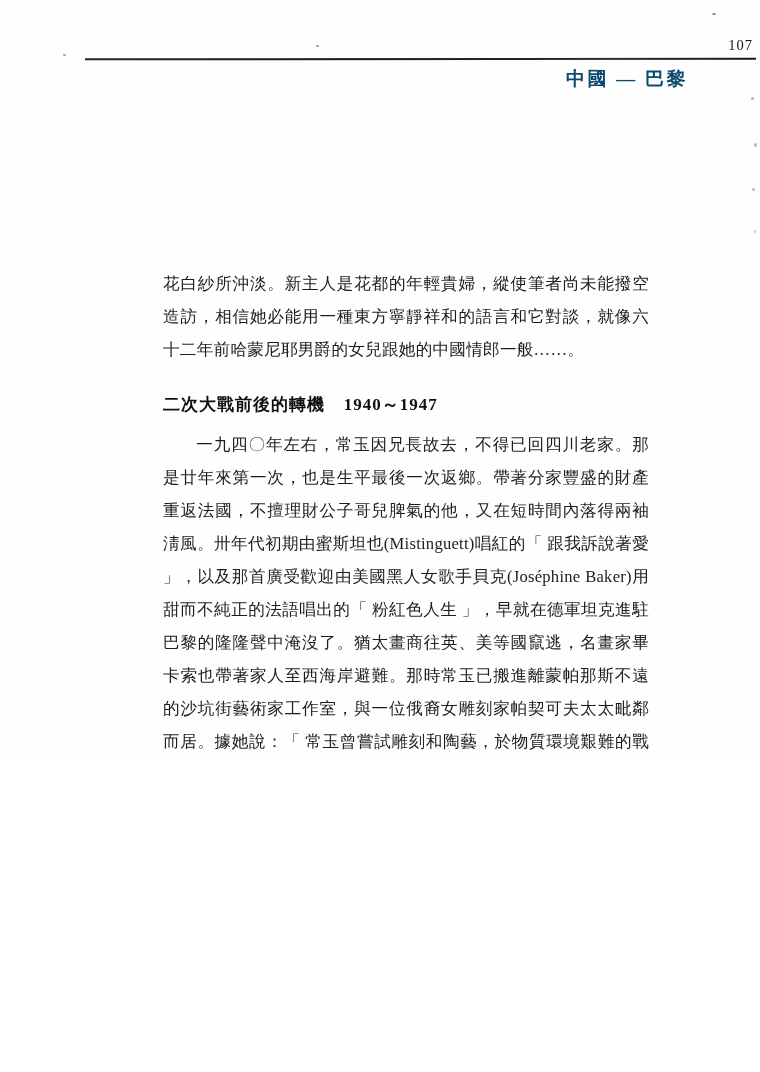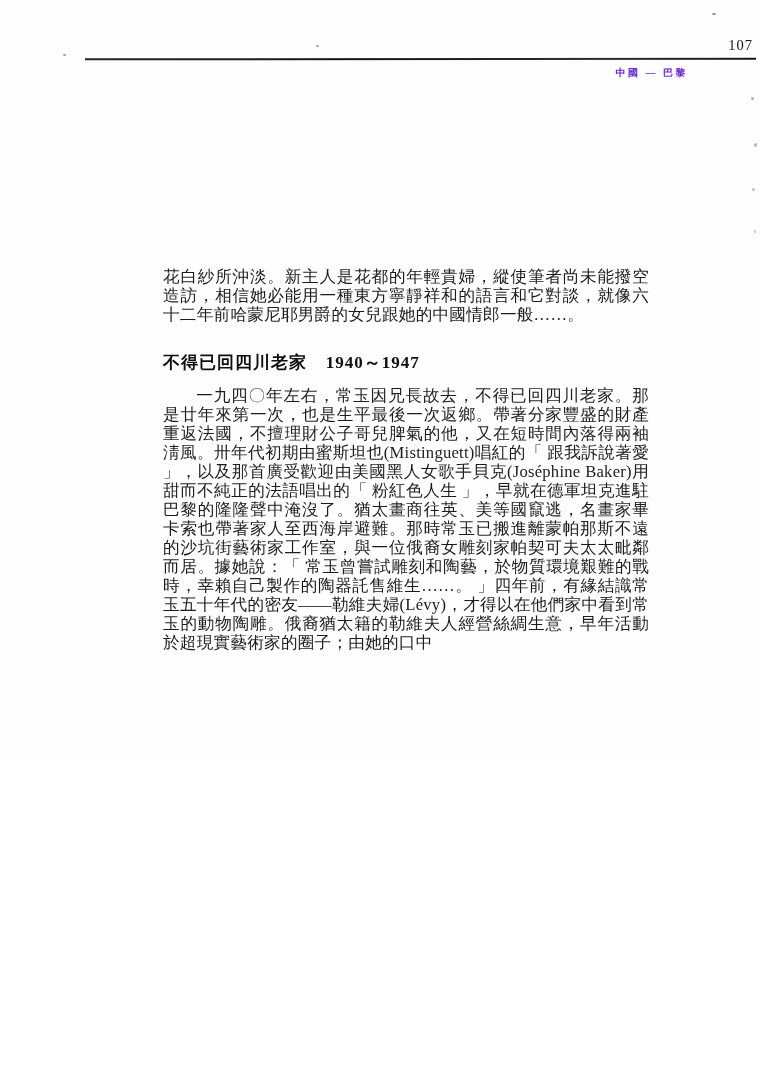--- a/index.html
+++ b/index.html
@@ -26,35 +26,35 @@
     left: 85px;
     width: 671px;
     height: 2px;
     background: linear-gradient(90deg, #242424 0%, #161616 40%, #2e2e2e 78%, #181818 100%);
     transform: rotate(-0.06deg);
   }
   .running-head {
     position: absolute;
     top: 66px;
     right: 72px;
-    font-size: 10px;
+    font-size: 19px;
     font-weight: bold;
     letter-spacing: 2.5px;
-    color: #6d28d9;
+    color: #0c4a6e;
   }
   .text-block {
     position: absolute;
     top: 267px;
     left: 163px;
     width: 486px;
   }
   .para {
     margin: 0;
     font-size: 16.6px;
-    line-height: 19px;
+    line-height: 33px;
     letter-spacing: 0.25px;
     text-align: justify;
     text-justify: inter-ideograph;
     color: #1c1c1c;
   }
   .para.indent { text-indent: 2em; }
   .heading {
     margin: 27px 0 12px 0;
     font-size: 17px;
     font-weight: bold;
@@ -95,21 +95,21 @@
   <div class="page-number">107</div>
 
   <div class="header-rule"></div>
 
   <div class="running-head">中國 — 巴黎</div>
 
   <div class="text-block">
 
     <p class="para">花白紗所沖淡。新主人是花都的年輕貴婦，縱使筆者尚未能撥空造訪，相信她必能用一種東方寧靜祥和的語言和它對談，就像六十二年前哈蒙尼耶男爵的女兒跟她的中國情郎一般……。</p>
 
-    <h2 class="heading"><span>不得已回四川老家</span><span class="heading-gap"></span><span>1940～1947</span></h2>
+    <h2 class="heading"><span>二次大戰前後的轉機</span><span class="heading-gap"></span><span>1940～1947</span></h2>
 
 
     <p class="para indent">一九四〇年左右，常玉因兄長故去，不得已回四川老家。那是廿年來第一次，也是生平最後一次返鄉。帶著分家豐盛的財產重返法國，不擅理財公子哥兒脾氣的他，又在短時間內落得兩袖淸風。卅年代初期由蜜斯坦也(Mistinguett)唱紅的「 跟我訴說著愛 」，以及那首廣受歡迎由美國黑人女歌手貝克(Joséphine Baker)用甜而不純正的法語唱出的「 粉紅色人生 」，早就在德軍坦克進駐巴黎的隆隆聲中淹沒了。猶太畫商往英、美等國竄逃，名畫家畢卡索也帶著家人至西海岸避難。那時常玉已搬進離蒙帕那斯不遠的沙坑街藝術家工作室，與一位俄裔女雕刻家帕契可夫太太毗鄰而居。據她說：「 常玉曾嘗試雕刻和陶藝，於物質環境艱難的戰時，幸賴自己製作的陶器託售維生……。 」四年前，有緣結識常玉五十年代的密友——勒維夫婦(Lévy)，才得以在他們家中看到常玉的動物陶雕。俄裔猶太籍的勒維夫人經營絲綢生意，早年活動於超現實藝術家的圈子；由她的口中</p>
 
   </div>
 
   <div class="scan-bottom-line"></div>
 
   <div class="speck s1"></div>
   <div class="speck s2"></div>

